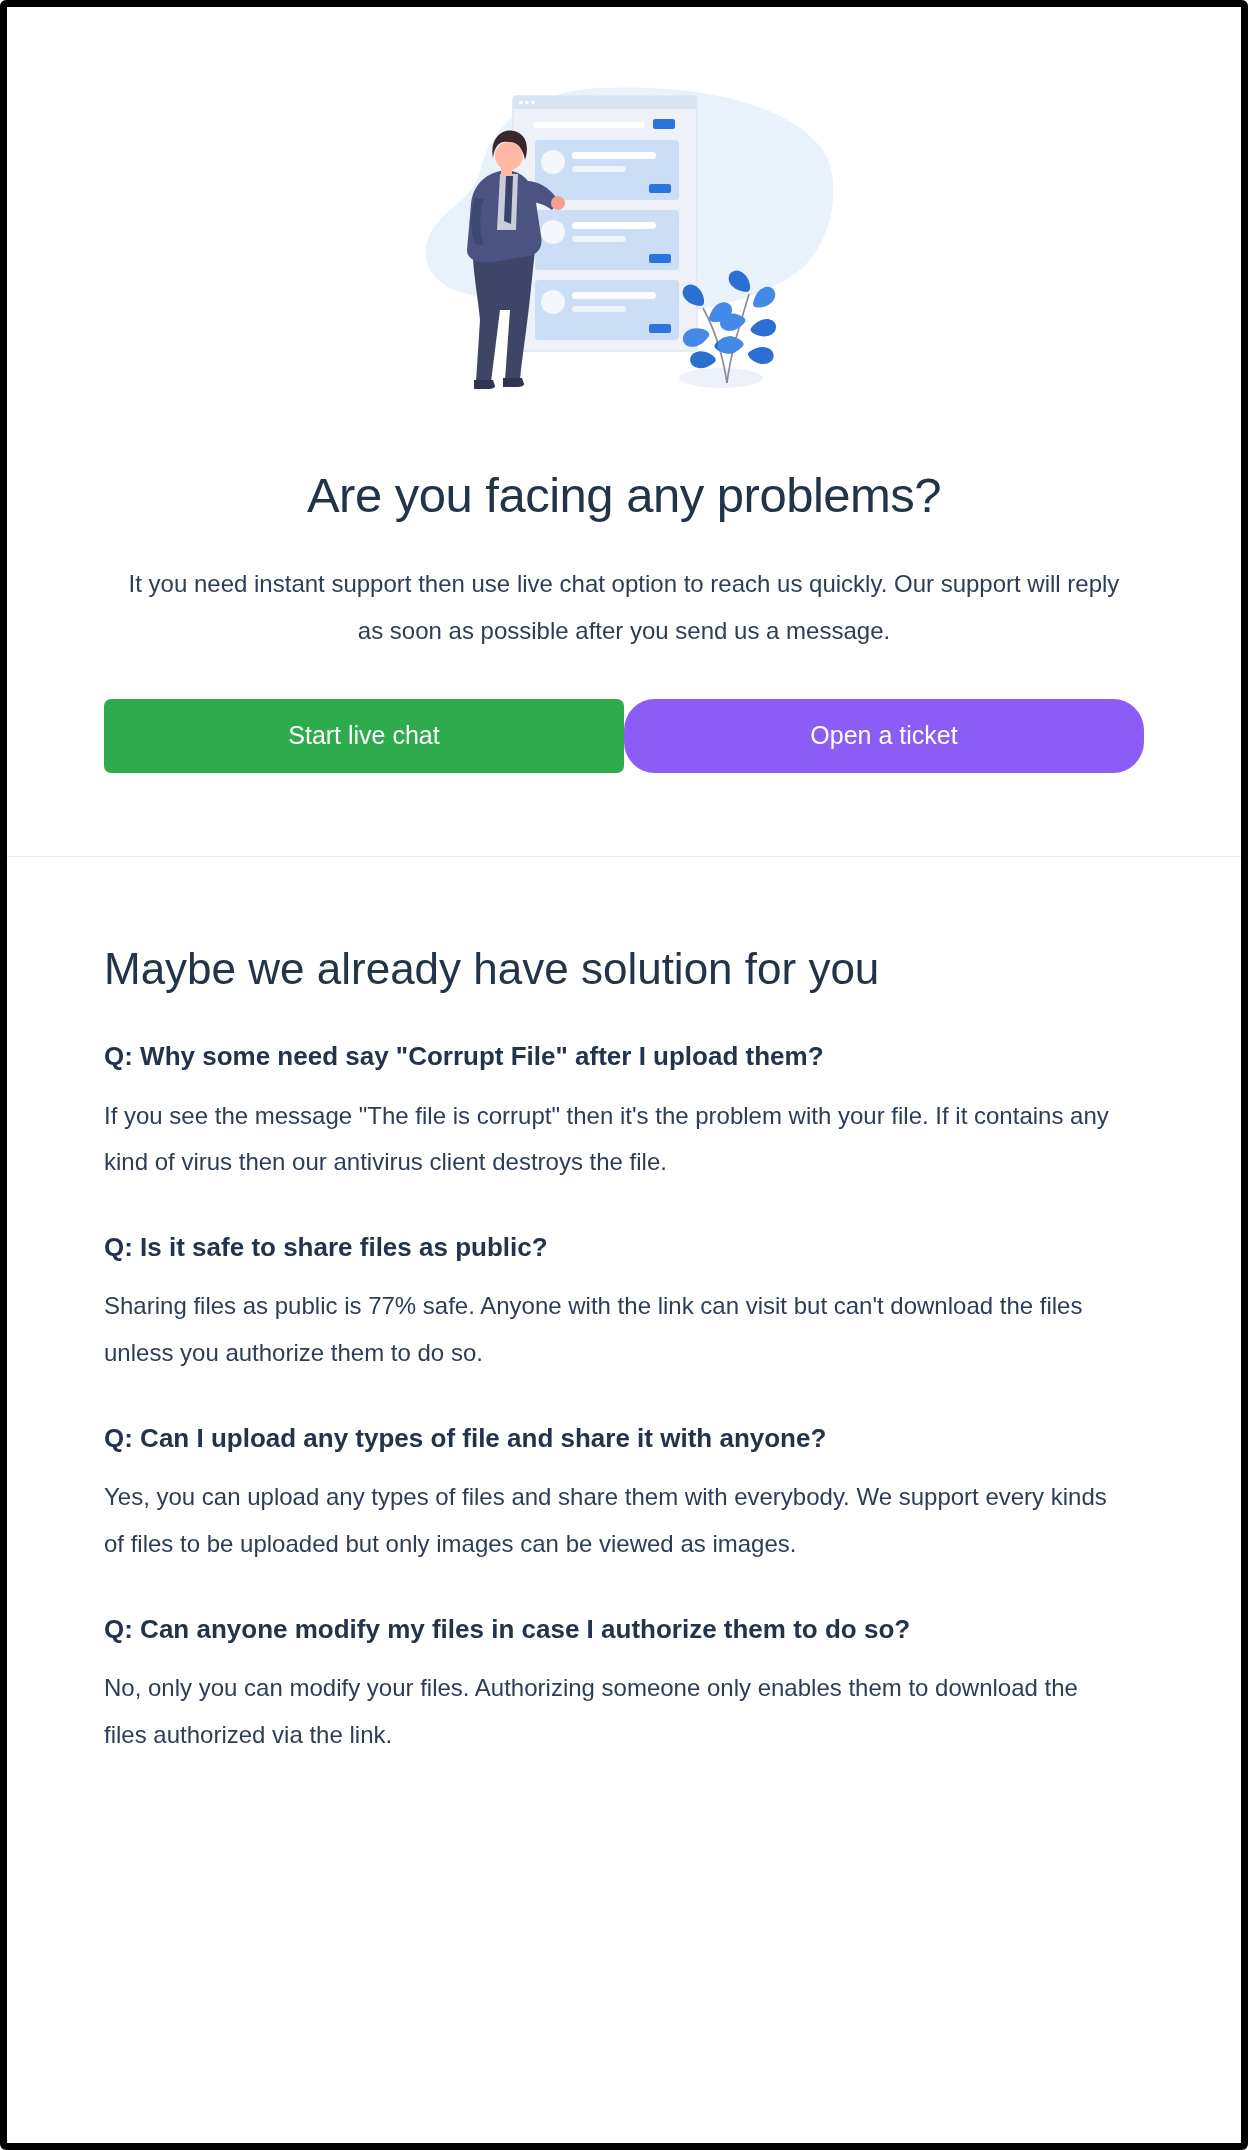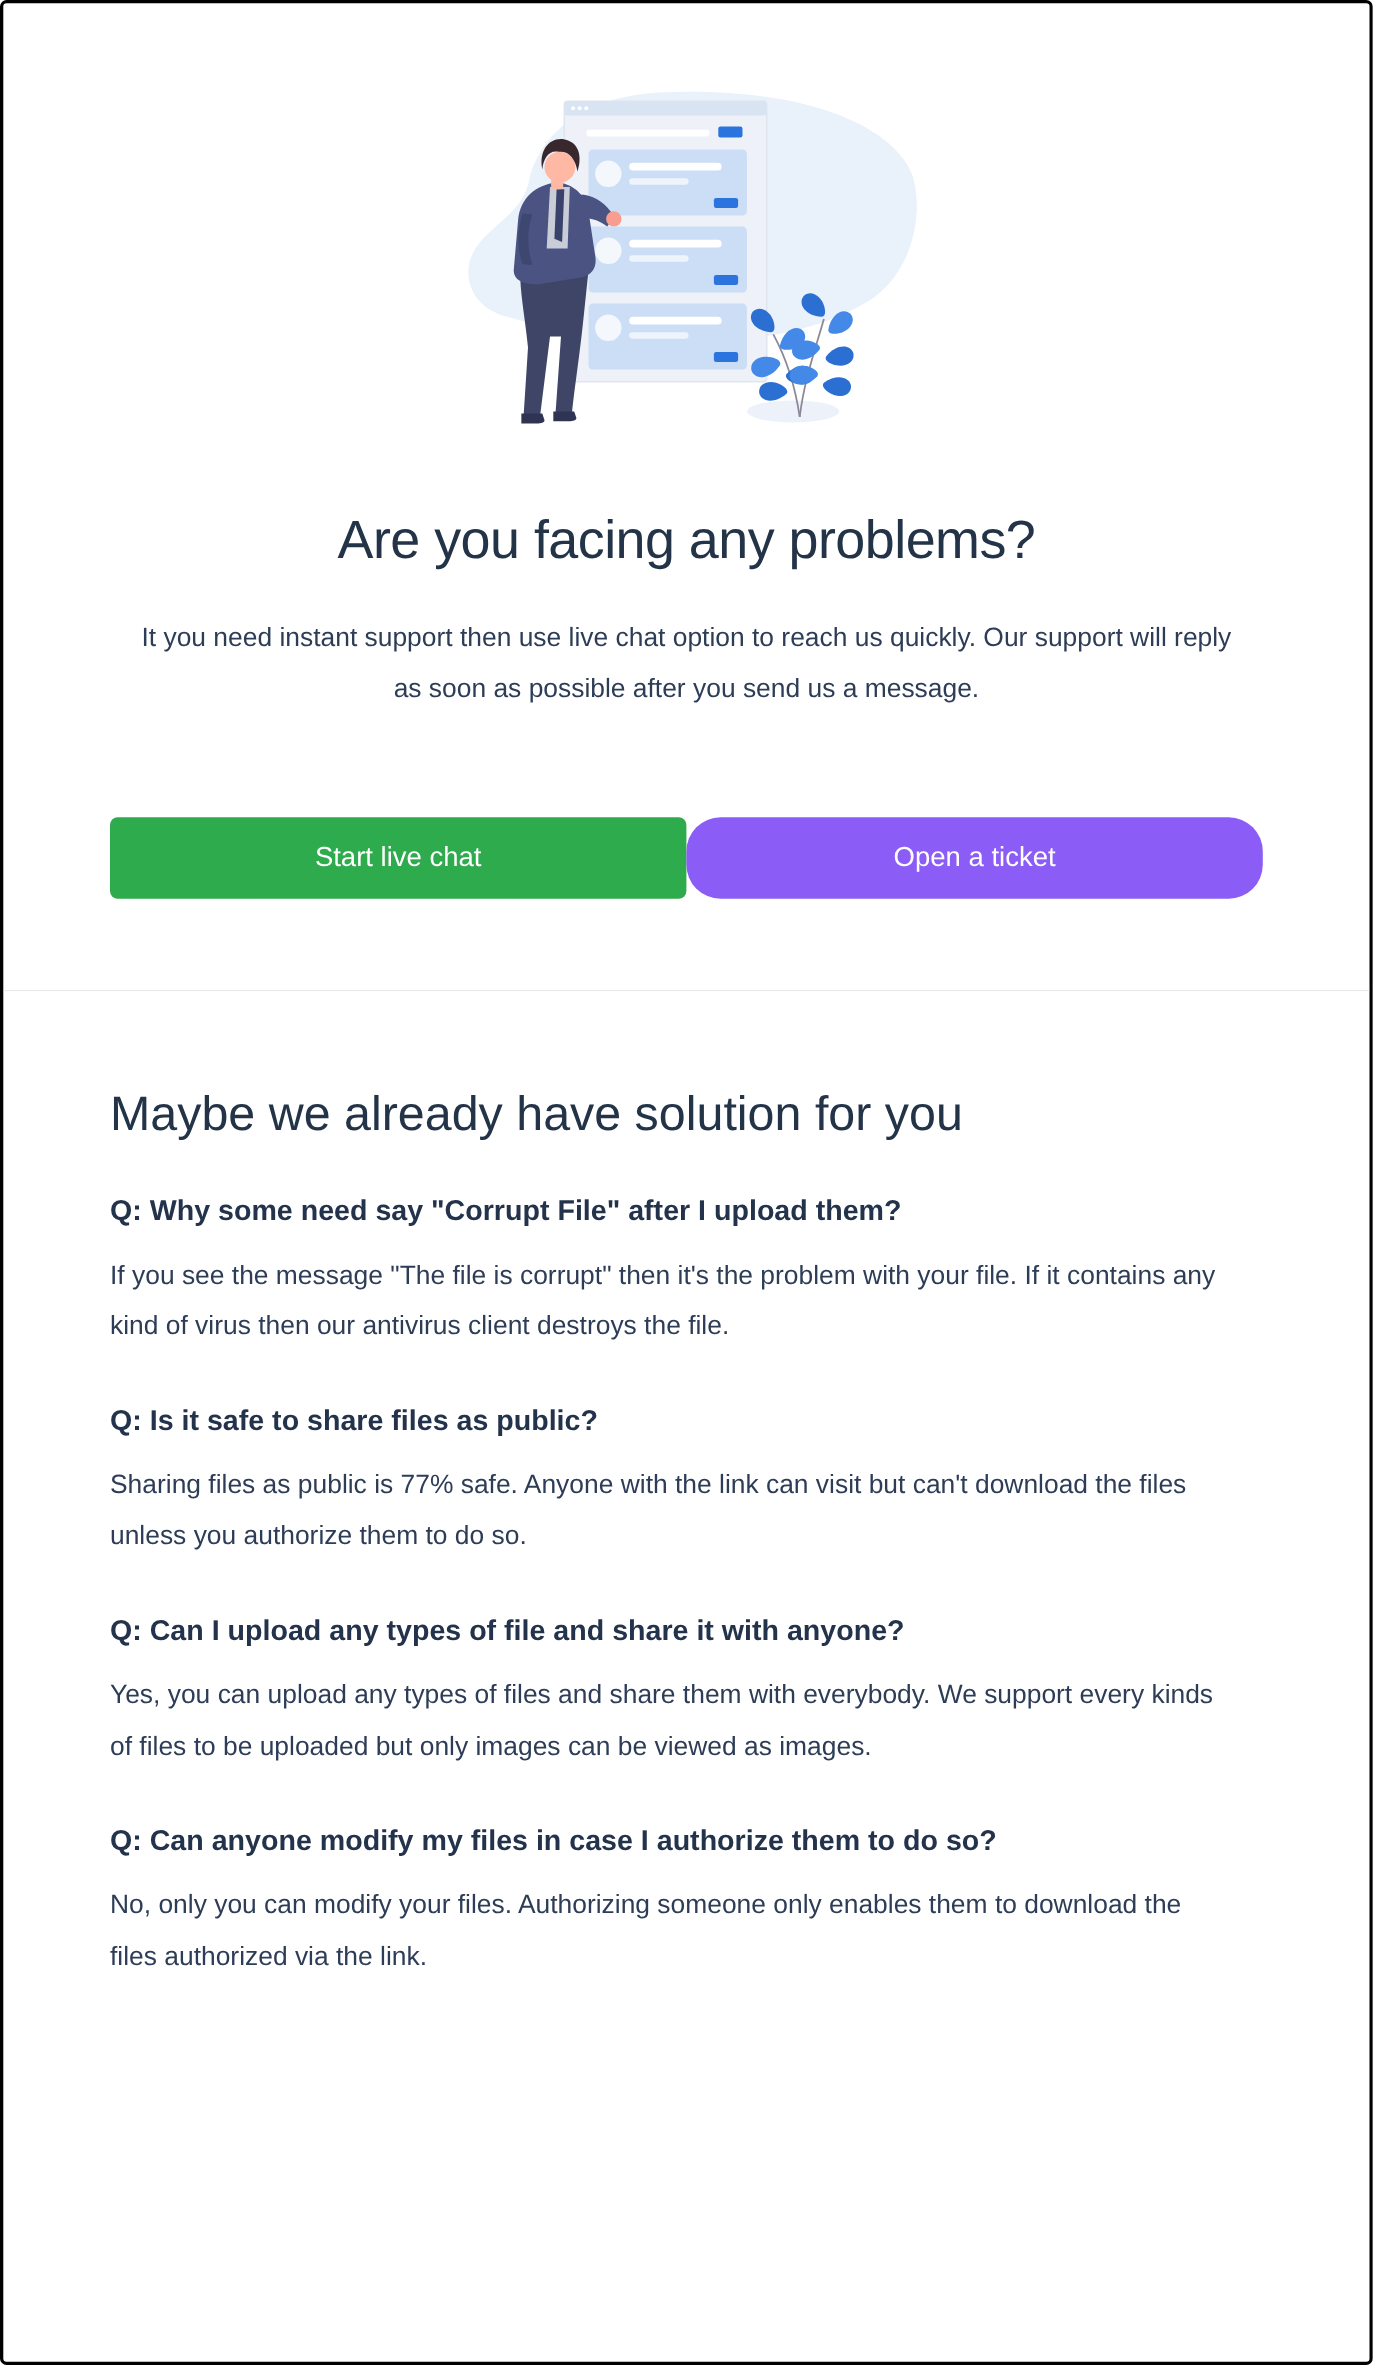--- a/index.html
+++ b/index.html
@@ -6,21 +6,21 @@
   html, body { background: #fff; }
   body {
     font-family: "Liberation Sans", "DejaVu Sans", sans-serif;
     color: #2e3d57;
     width: 1248px;
   }
   .page {
     width: 1248px;
     min-height: 2150px;
     background: #ffffff;
-    border: 3px solid #000000;
+    border: 7px solid #000000;
     border-radius: 6px;
     overflow: hidden;
   }
   
   .hero {
     padding-top: 66px;
     text-align: center;
   }
   .illustration-wrap {
     width: 430px;
@@ -38,21 +38,21 @@
   .hero-desc {
     margin: 38px auto 0;
     max-width: 1000px;
     font-size: 24px;
     line-height: 1.95;
     color: #2e3d57;
   }
   .hero-actions {
     display: flex;
     padding: 0 97px;
-    margin-top: 92px;
+    margin-top: 44px;
   }
   .btn {
     flex: 1 1 0;
     height: 74px;
     border: none;
     border-radius: 7px;
     font-family: "Liberation Sans", sans-serif;
     font-size: 25px;
     font-weight: 500;
     color: #ffffff;

